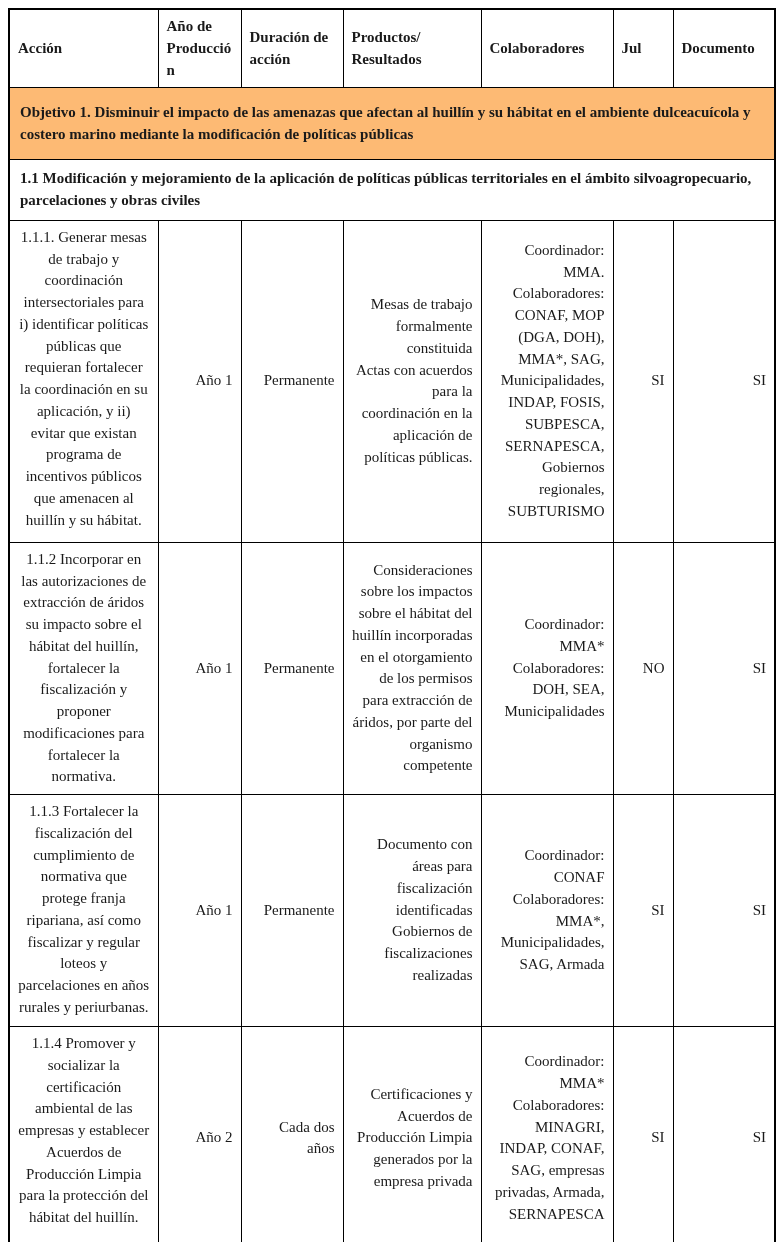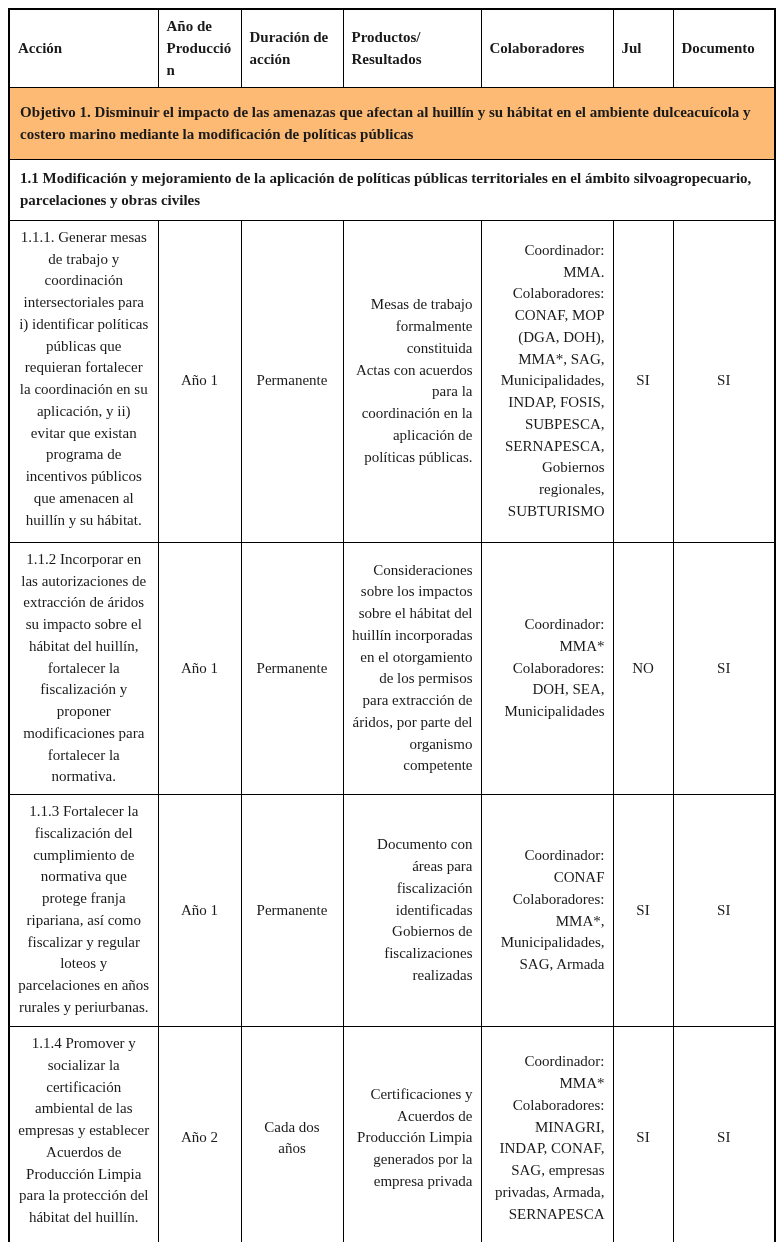--- a/index.html
+++ b/index.html
@@ -37,21 +37,21 @@
     padding: 8px 10px;
     vertical-align: middle;
   }
   td.subsection {
     font-weight: bold;
     height: 60px;
     padding: 8px 10px;
     vertical-align: middle;
   }
   .c-accion { vertical-align: top; text-align: center; }
-  .c-ano, .c-dur, .c-mar, .c-cont { text-align: center; }
+  .c-ano, .c-dur, .c-mar, .c-cont { text-align: right; }
   .c-prod, .c-resp { text-align: right; }
   tr.row-1 td { height: 322px; }
   tr.row-2 td { height: 242px; }
   tr.row-3 td { height: 232px; }
   tr.row-4 td { height: 224px; }
 </style>
 </head>
 <body>
 
 <table>

